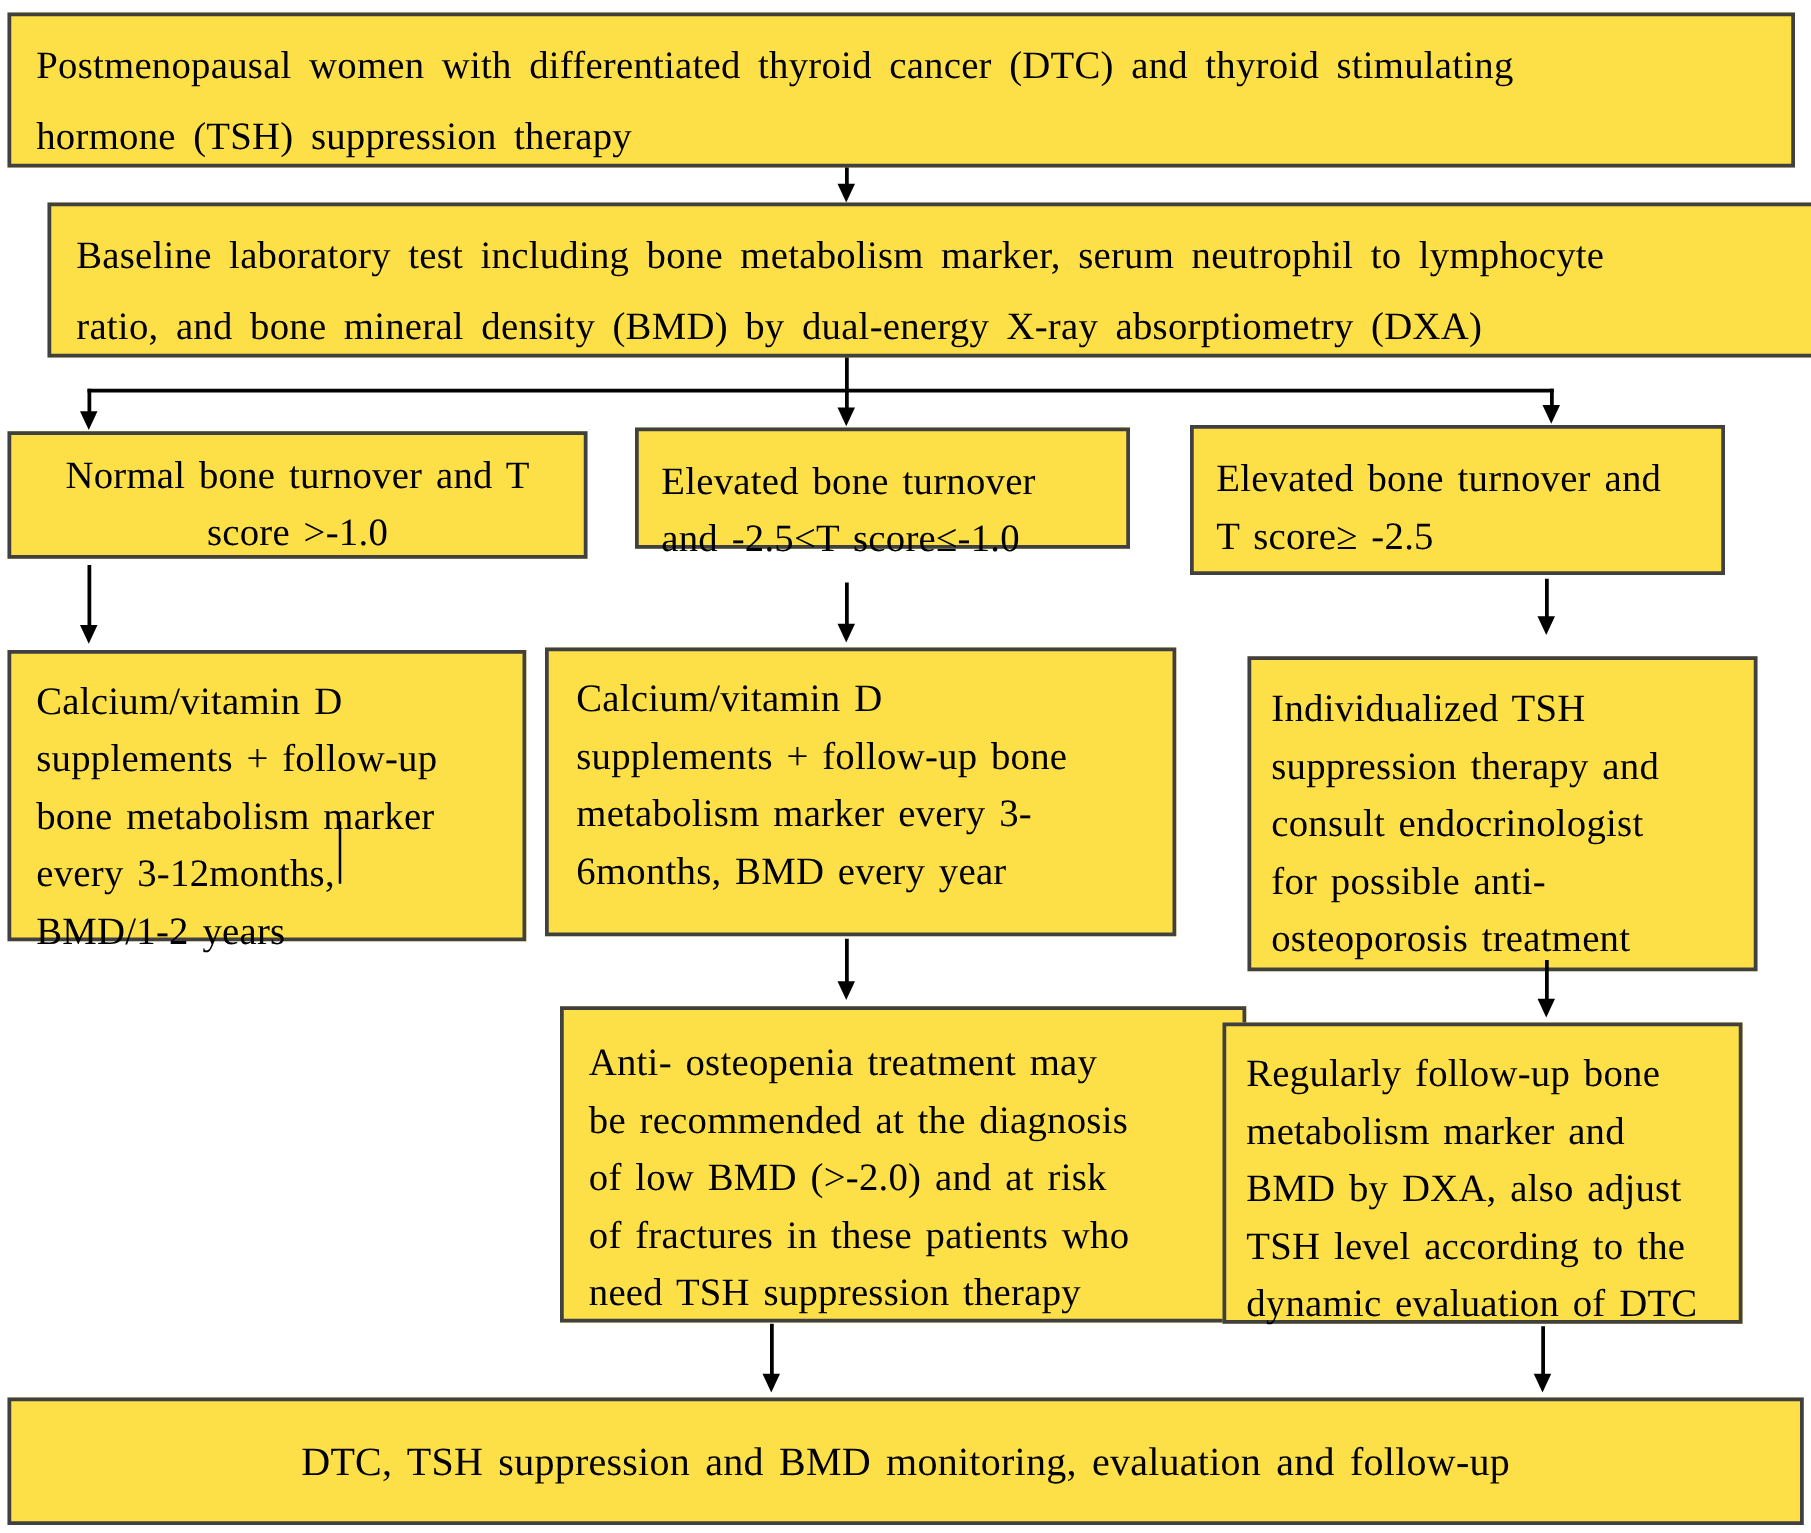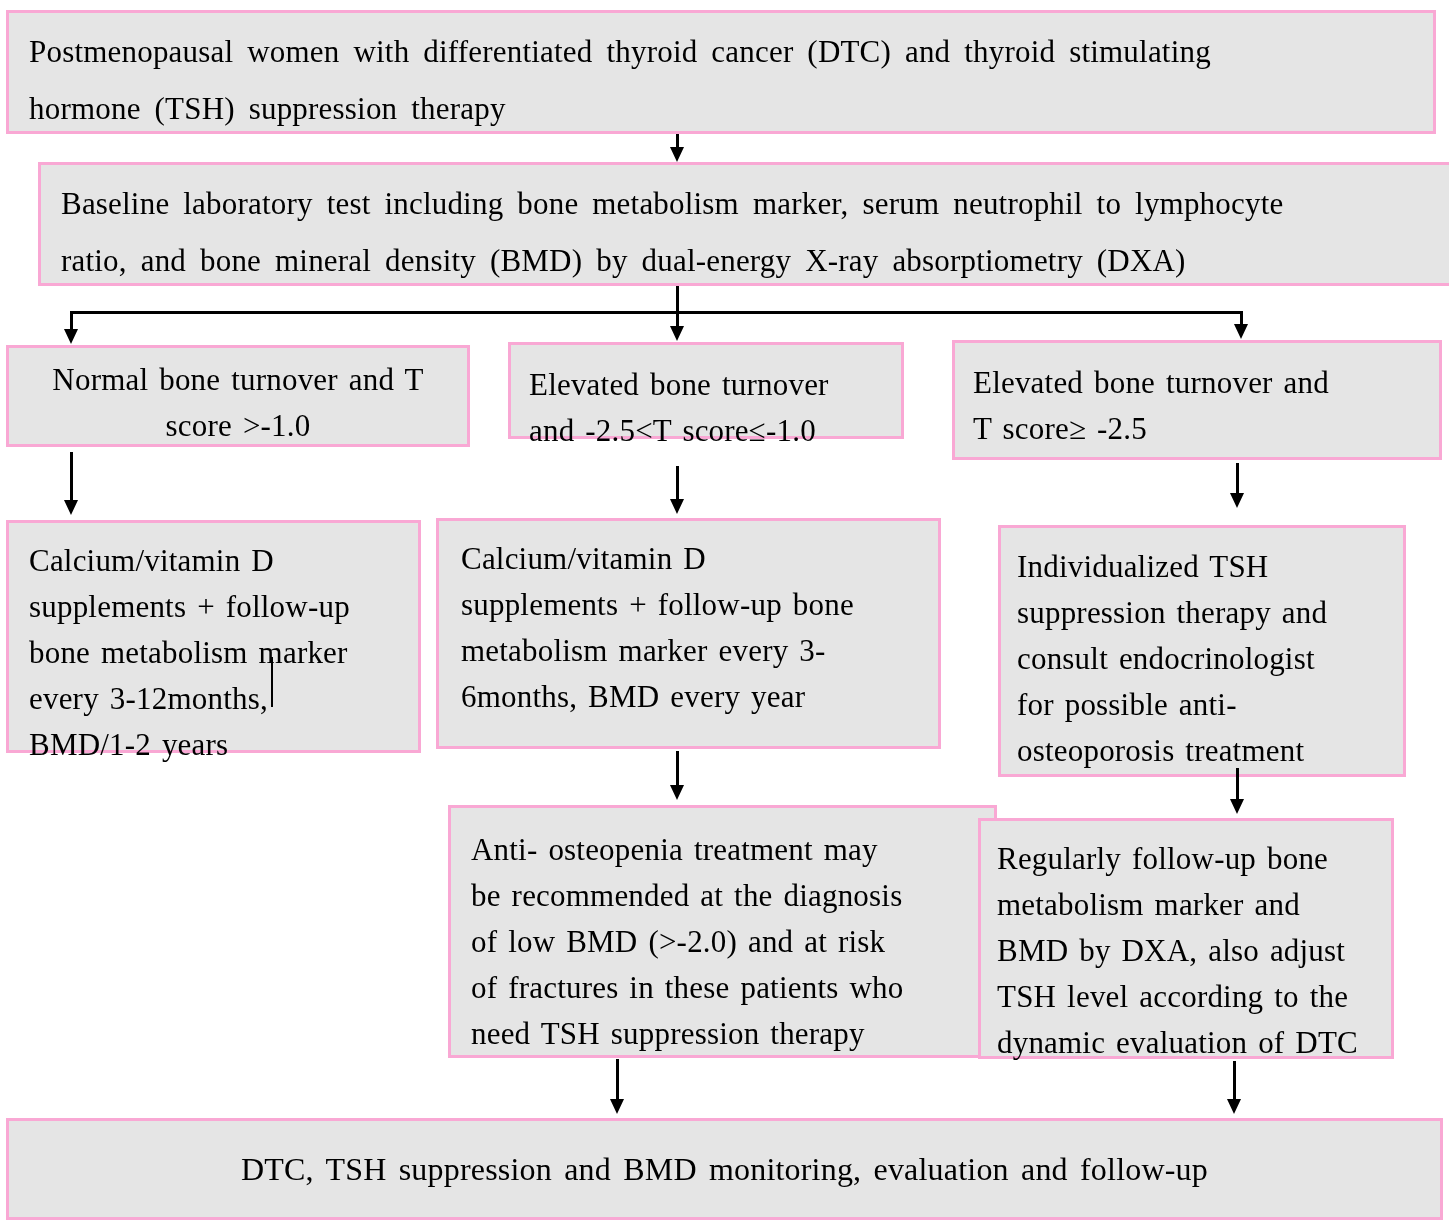--- a/index.html
+++ b/index.html
@@ -12,22 +12,22 @@
     width: 1449px;
     height: 1226px;
     background: #ffffff;
     font-family: "Liberation Serif", "DejaVu Serif", serif;
     color: #000000;
     overflow: hidden;
   }
   .node {
     position: absolute;
     box-sizing: border-box;
-    border: 3px solid #f9a8d4;
-    background: #e5e5e5;
+    border: 3px solid #404040;
+    background: #fde047;
     white-space: pre-line;
     font-size: 31px;
     line-height: 46px;
     word-spacing: 3px;
     letter-spacing: 0.2px;
   }
   .node.wide {
     line-height: 57px;
     word-spacing: 6px;
   }
@@ -84,21 +84,21 @@
   <div class="head-down" style="left:670px; top:326px;"></div>
   <div class="vline" style="left:1240px; top:311px; height:15px;"></div>
   <div class="head-down" style="left:1234px; top:324px;"></div>
 
   <div class="node" style="left:6px; top:345px; width:464px; height:102px; padding:9px 20px;text-align:center;">Normal bone turnover and T
 score &gt;-1.0</div>
 
   <div class="node" style="left:508px; top:342px; width:396px; height:97px; padding:17px 18px;">Elevated bone turnover
 and -2.5&lt;T score≤-1.0</div>
 
-  <div class="node" style="left:952px; top:340px; width:490px; height:120px; padding:17px 18px;">Elevated bone turnover and
+  <div class="node" style="left:952px; top:340px; width:428px; height:120px; padding:17px 18px;">Elevated bone turnover and
 T score≥ -2.5</div>
 
   <div class="vline" style="left:70px; top:452px; height:50px;"></div>
   <div class="head-down" style="left:64px; top:500px;"></div>
   <div class="vline" style="left:676px; top:466px; height:35px;"></div>
   <div class="head-down" style="left:670px; top:499px;"></div>
   <div class="vline" style="left:1236px; top:463px; height:32px;"></div>
   <div class="head-down" style="left:1230px; top:493px;"></div>
 
   <div class="node" style="left:6px; top:520px; width:415px; height:233px; padding:15px 20px;">Calcium/vitamin D

